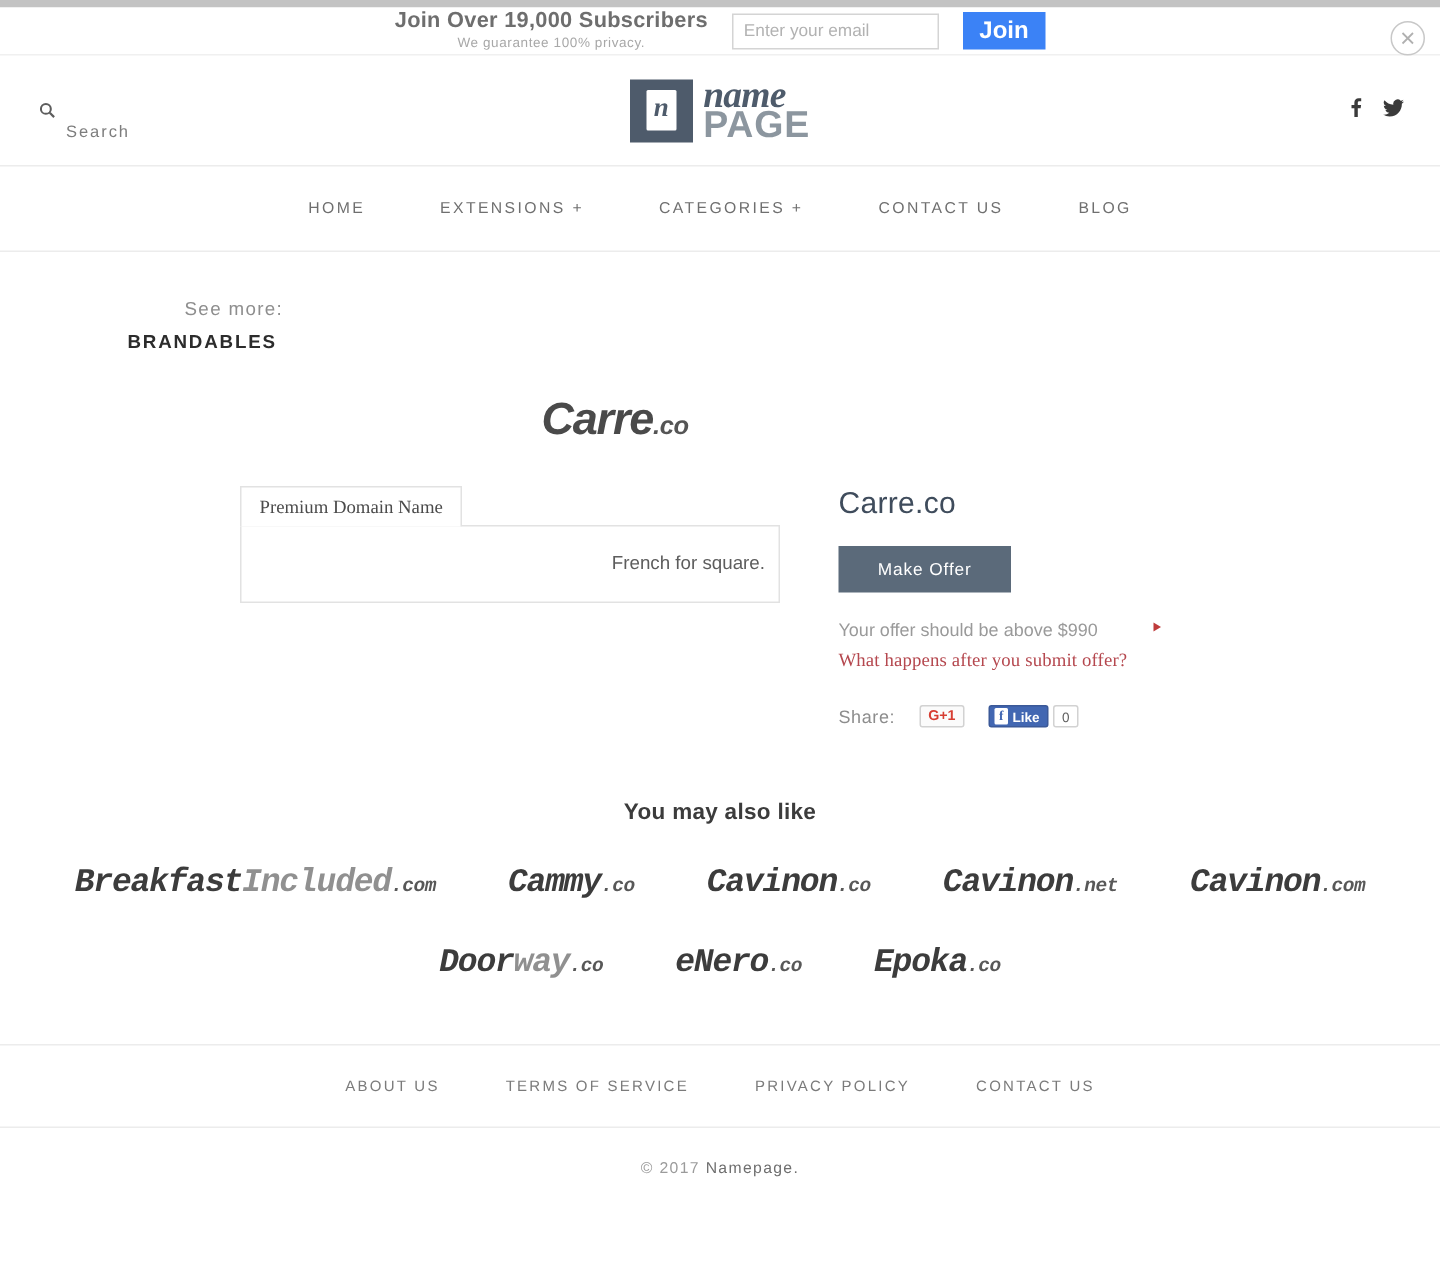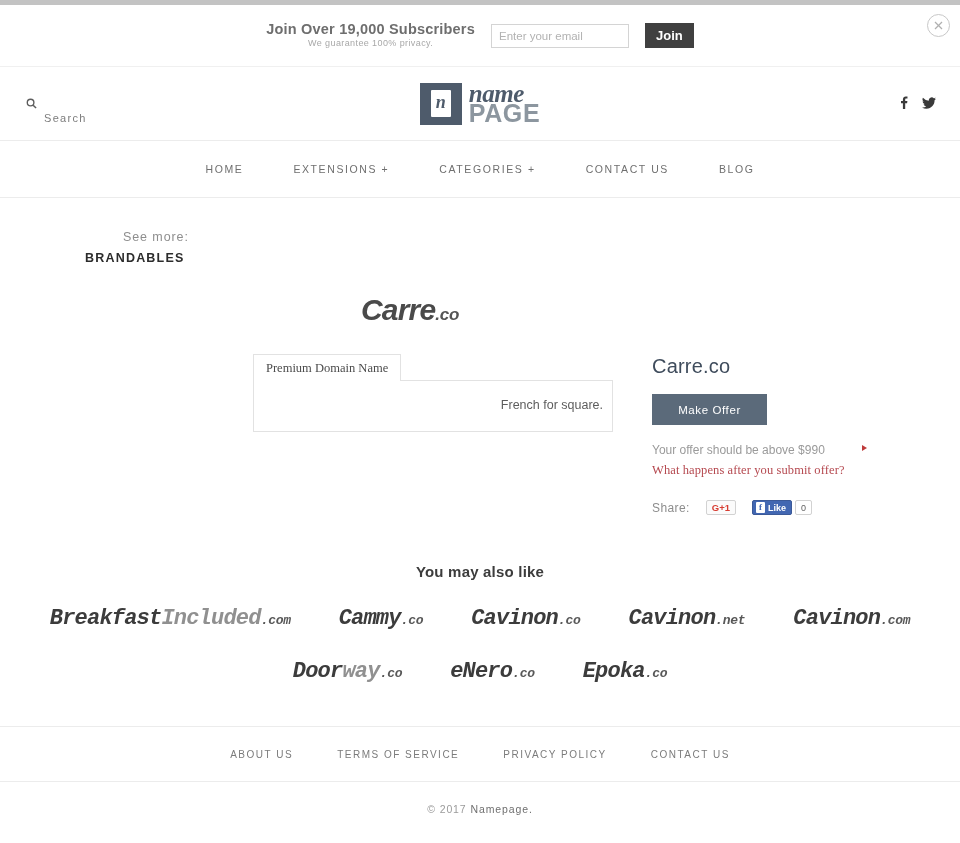--- a/index.html
+++ b/index.html
@@ -10,21 +10,21 @@
     font-family: "Liberation Sans", sans-serif;
     color: #4a4a4a;
     overflow: hidden;
   }
 
   
   .top-strip { height: 5px; background: #c3c3c3; width: 100%; }
 
   .subscribe-bar {
     position: relative;
-    height: 62px;
+    height: 32px;
     background: #ffffff;
     border-bottom: 1px solid #f0f0f0;
     display: flex;
     align-items: center;
     justify-content: center;
     gap: 16px;
   }
   .sub-text { text-align: center; line-height: 1.05; }
   .sub-title {
     font-size: 14.5px; font-weight: bold; color: #6e6e6e;
@@ -37,23 +37,23 @@
   .sub-email {
     width: 138px; height: 24px;
     border: 1px solid #d4d4d4; background: #fff;
     font-size: 11.5px; color: #8a8a8a;
     padding: 0 7px; outline: none;
     font-family: "Liberation Sans", sans-serif;
   }
   .sub-email::placeholder { color: #b2b2b2; }
   .sub-join {
     height: 25px; min-width: 46px;
-    background: #404040; color: #ffffff;
+    background: #3b82f6; color: #ffffff;
     border: none; cursor: pointer;
-    font-size: 13px; font-weight: bold;
+    font-size: 16px; font-weight: bold;
     padding: 0 11px;
     font-family: "Liberation Sans", sans-serif;
   }
   .close-btn {
     position: absolute; right: 10px; top: 9px;
     width: 23px; height: 23px; border-radius: 50%;
     border: 1.4px solid #c8c8c8;
     display: flex; align-items: center; justify-content: center;
     cursor: pointer; background: transparent;
   }
@@ -154,21 +154,20 @@
   }
   .hero-tld {
     font-size: 17px; font-weight: bold; font-style: italic;
     color: #555555; letter-spacing: -0.3px;
   }
 
   .main-row {
     display: flex;
     margin-top: 26px;
     padding-left: 160px;
-    justify-content: center;
   }
 
   
   .tab-wrap { width: 360px; }
   .tab-head { display: flex; }
   .tab-item {
     border: 1px solid #e2e2e2;
     border-bottom: none;
     background: #ffffff;
     padding: 6px 12px 5px 12px;

